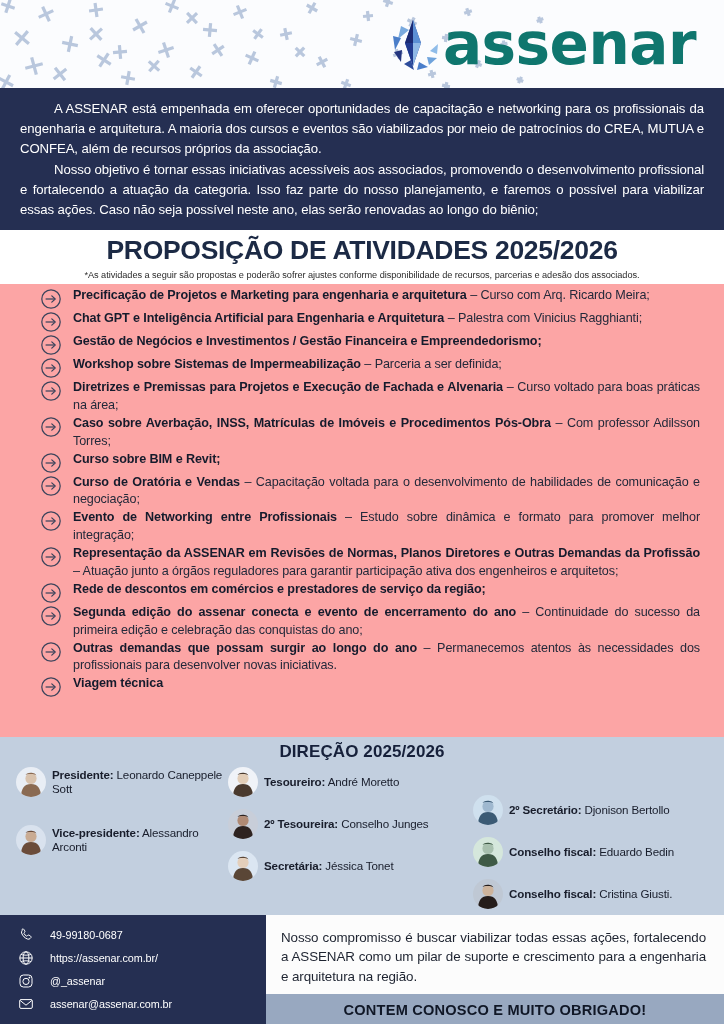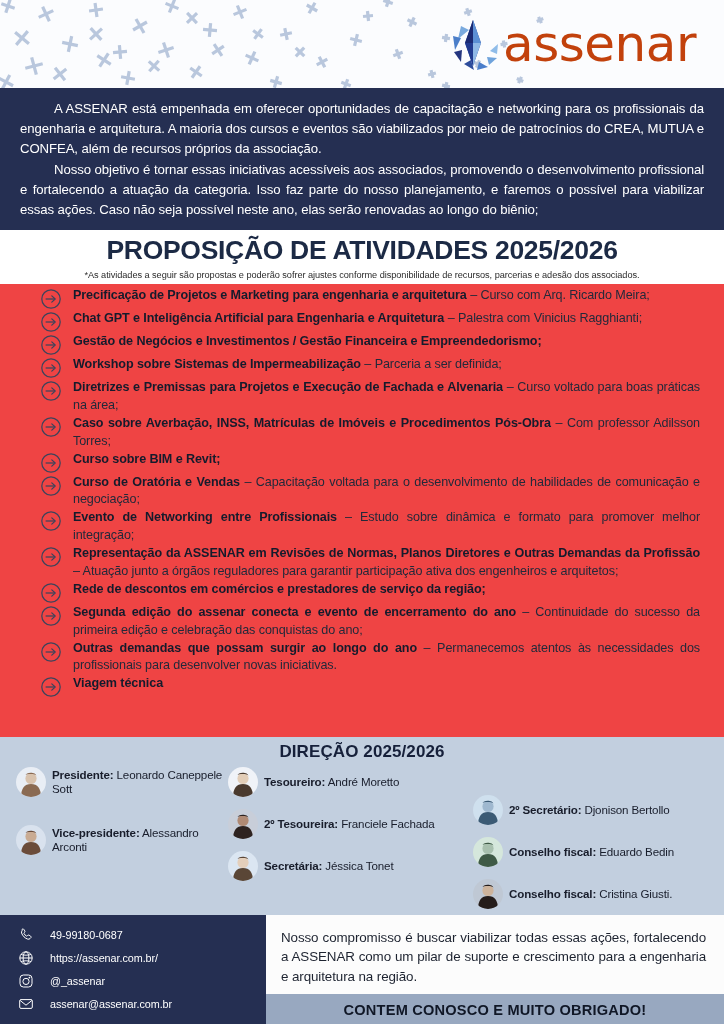--- a/index.html
+++ b/index.html
@@ -30,24 +30,24 @@
     pointer-events: none;
   }
   .logo-wrap {
     position: absolute;
     right: 28px; top: 8px;
     display: flex; align-items: center; gap: 4px;
     height: 72px;
   }
   .logo-mark { position: relative; width: 64px; height: 64px; flex: 0 0 64px; }
   .logo-text {
-    font-size: 50px;
+    font-size: 58px;
     letter-spacing: -0.5px;
-    color: #c2410c;
-    font-weight: 400;
+    color: #0f766e;
+    font-weight: 700;
     line-height: 1;
     font-family: "DejaVu Sans", sans-serif;
     margin-left: -6px;
   }
 
   
   .intro {
     background: #252f52;
     color: #ffffff;
     padding: 11px 20px 10px 20px;
@@ -78,21 +78,21 @@
   }
   .disclaimer {
     font-size: 9.2px;
     color: #2b2b2b;
     margin-top: 4px;
     letter-spacing: -0.05px;
   }
 
   
   .activities {
-    background: #ef4444;
+    background: #fca5a5;
     padding: 3px 24px 13px 40px;
     flex: 1 1 auto;
     min-height: 0;
   }
   .activity {
     display: flex;
     align-items: flex-start;
     gap: 11px;
     margin-bottom: 0px;
   }
@@ -595,21 +595,21 @@
           </div>
           <div class="member">
             <div class="avatar">
               <svg viewBox="0 0 30 30">
                 <rect width="30" height="30" fill="#c8ced9"></rect>
                 <circle cx="15" cy="11.5" r="5.6" fill="#b08a74"></circle>
                 <path d="M15 17 C8.5 17 5 21.5 5 30 L25 30 C25 21.5 21.5 17 15 17 Z" fill="#2e2320"></path>
                 <path d="M9.6 8.4 C9.6 4.8 20.4 4.8 20.4 9 C20.4 6.4 9.6 6.8 9.6 8.4 Z" fill="#2e2320"></path>
               </svg>
             </div>
-            <div class="member-text"><b>2º Tesoureira:</b><span> Franciele Fachada</span></div>
+            <div class="member-text"><b>2º Tesoureira:</b><span> Conselho Junges</span></div>
           </div>
           <div class="member">
             <div class="avatar">
               <svg viewBox="0 0 30 30">
                 <rect width="30" height="30" fill="#dbe6f2"></rect>
                 <circle cx="15" cy="11.5" r="5.6" fill="#e4cfbb"></circle>
                 <path d="M15 17 C8.5 17 5 21.5 5 30 L25 30 C25 21.5 21.5 17 15 17 Z" fill="#5a4636"></path>
                 <path d="M9.6 8.4 C9.6 4.8 20.4 4.8 20.4 9 C20.4 6.4 9.6 6.8 9.6 8.4 Z" fill="#5a4636"></path>
               </svg>
             </div>

